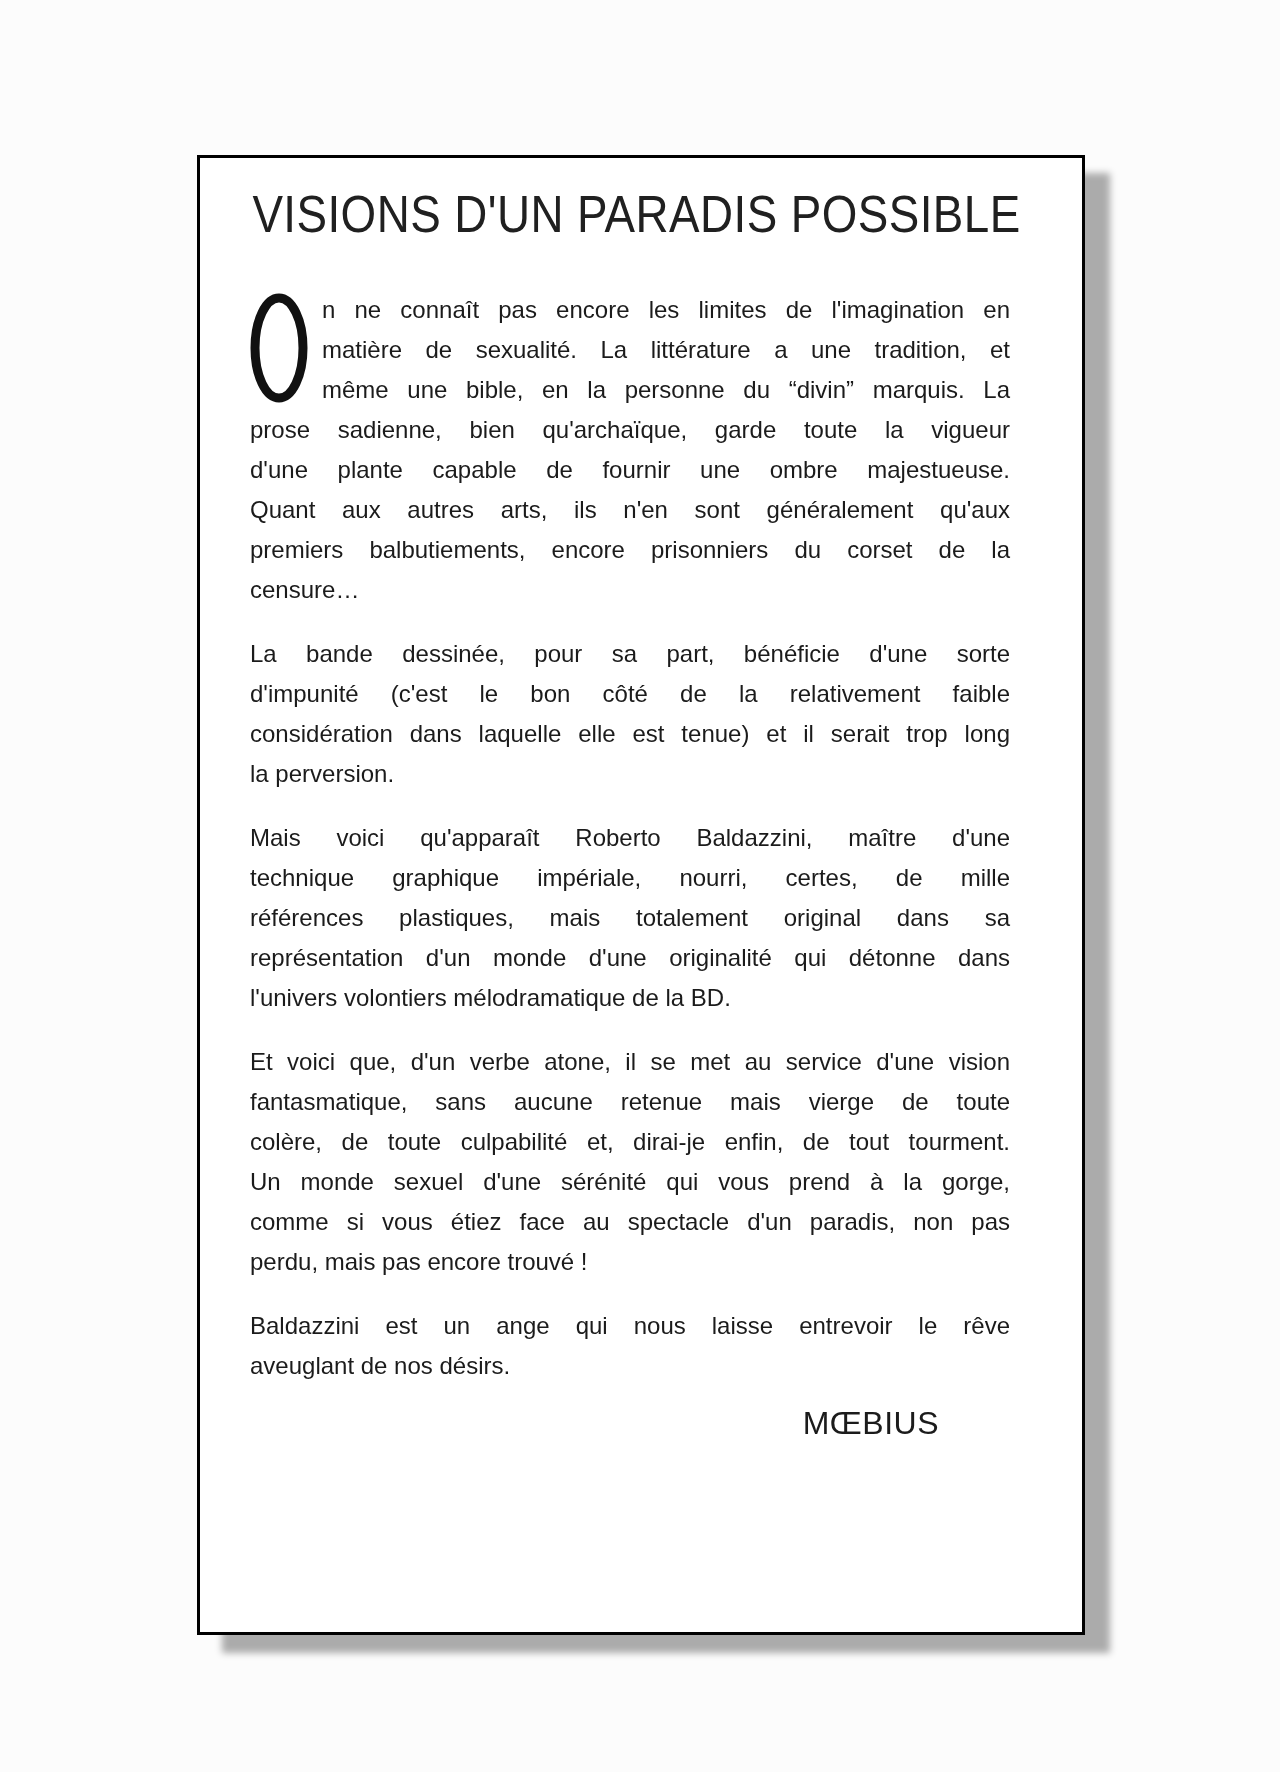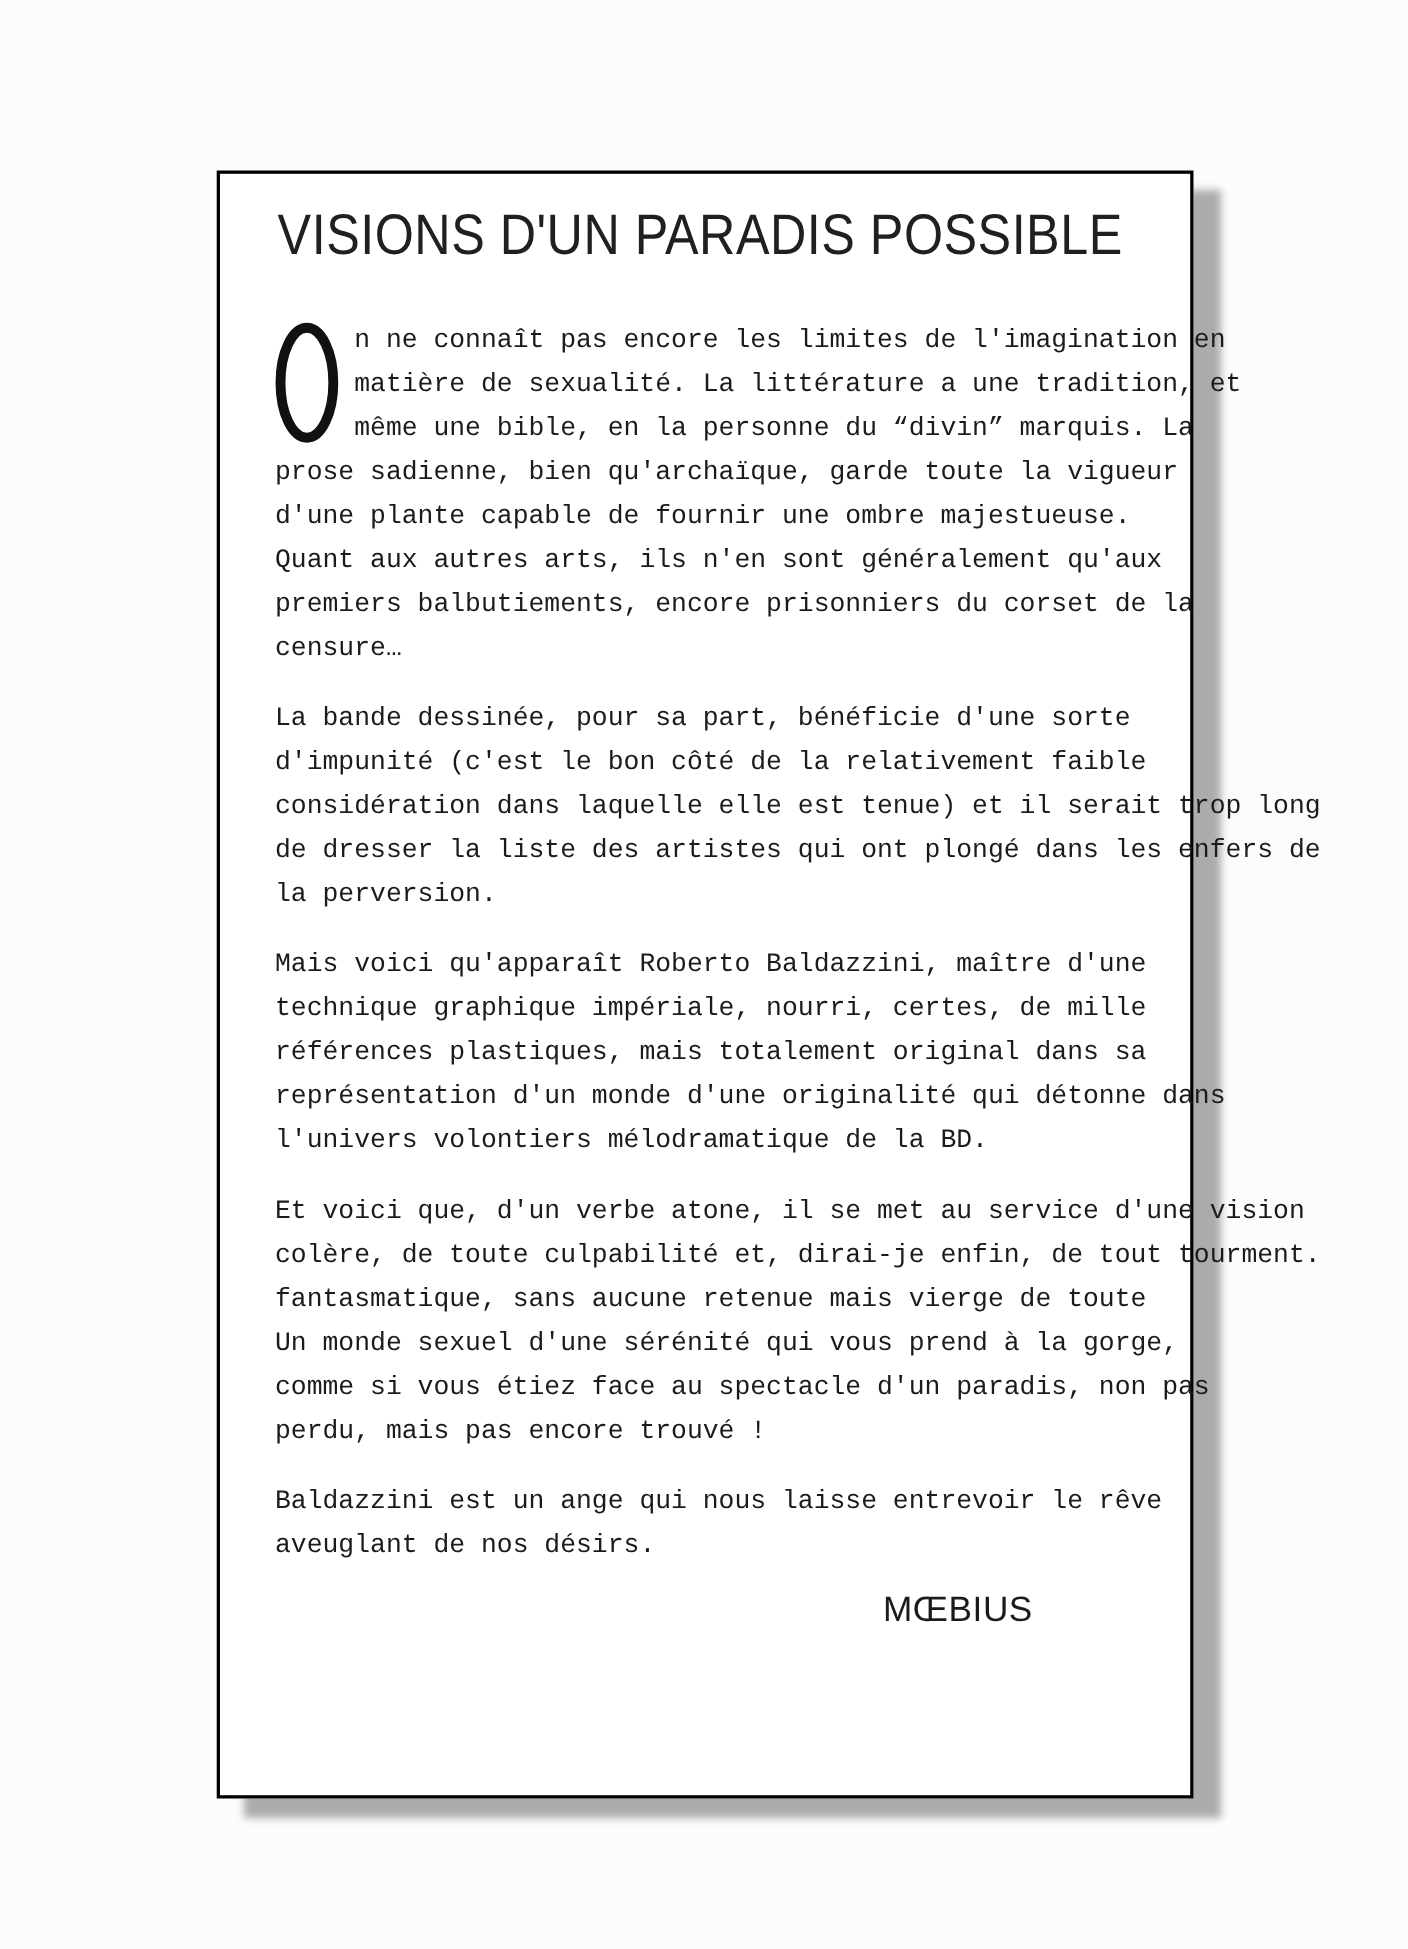--- a/index.html
+++ b/index.html
@@ -36,21 +36,21 @@
   }
   .title-inner{
     display:inline-block;font-size:52px;letter-spacing:.5px;white-space:nowrap;
     transform:scaleX(0.88);transform-origin:50% 50%;color:#202020;
   }
   
   .body{
     margin-top:48px;padding-left:50px;width:810px; 
     font-size:24px;line-height:40px;color:var(--ink);
   }
-  .para{margin-top:24px;font-family:Liberation Mono, monospace;}
+  .para{margin-top:24px;}
   .para:first-child{margin-top:0;}
   .line{
     text-align:justify;text-align-last:justify;
     height:40px;white-space:nowrap;overflow:visible;
   }
   .line.last{text-align-last:left;}
   .dropcap{
     float:left;width:72px;height:112px;margin-top:3px;
   }
   .dropcap svg{display:block;}
@@ -86,34 +86,33 @@
           <div class="line">prose sadienne, bien qu'archaïque, garde toute la vigueur</div>
           <div class="line">d'une plante capable de fournir une ombre majestueuse.</div>
           <div class="line">Quant aux autres arts, ils n'en sont généralement qu'aux</div>
           <div class="line">premiers balbutiements, encore prisonniers du corset de la</div>
           <div class="line last">censure…</div>
         </div>
         <div class="para">
           <div class="line">La bande dessinée, pour sa part, bénéficie d'une sorte</div>
           <div class="line">d'impunité (c'est le bon côté de la relativement faible</div>
           <div class="line">considération dans laquelle elle est tenue) et il serait trop long</div>
-          <div class="line">de dresser la liste des artistes qui ont plongé dans les enfers de</div>
           <div class="line last">la perversion.</div>
         </div>
         <div class="para">
           <div class="line">Mais voici qu'apparaît Roberto Baldazzini, maître d'une</div>
           <div class="line">technique graphique impériale, nourri, certes, de mille</div>
           <div class="line">références plastiques, mais totalement original dans sa</div>
           <div class="line">représentation d'un monde d'une originalité qui détonne dans</div>
           <div class="line last">l'univers volontiers mélodramatique de la BD.</div>
         </div>
         <div class="para">
           <div class="line">Et voici que, d'un verbe atone, il se met au service d'une vision</div>
+          <div class="line">fantasmatique, sans aucune retenue mais vierge de toute</div>
           <div class="line">colère, de toute culpabilité et, dirai-je enfin, de tout tourment.</div>
-          <div class="line">fantasmatique, sans aucune retenue mais vierge de toute</div>
           <div class="line">Un monde sexuel d'une sérénité qui vous prend à la gorge,</div>
           <div class="line">comme si vous étiez face au spectacle d'un paradis, non pas</div>
           <div class="line last">perdu, mais pas encore trouvé !</div>
         </div>
         <div class="para">
           <div class="line">Baldazzini est un ange qui nous laisse entrevoir le rêve</div>
           <div class="line last">aveuglant de nos désirs.</div>
         </div>
       </div>
 

